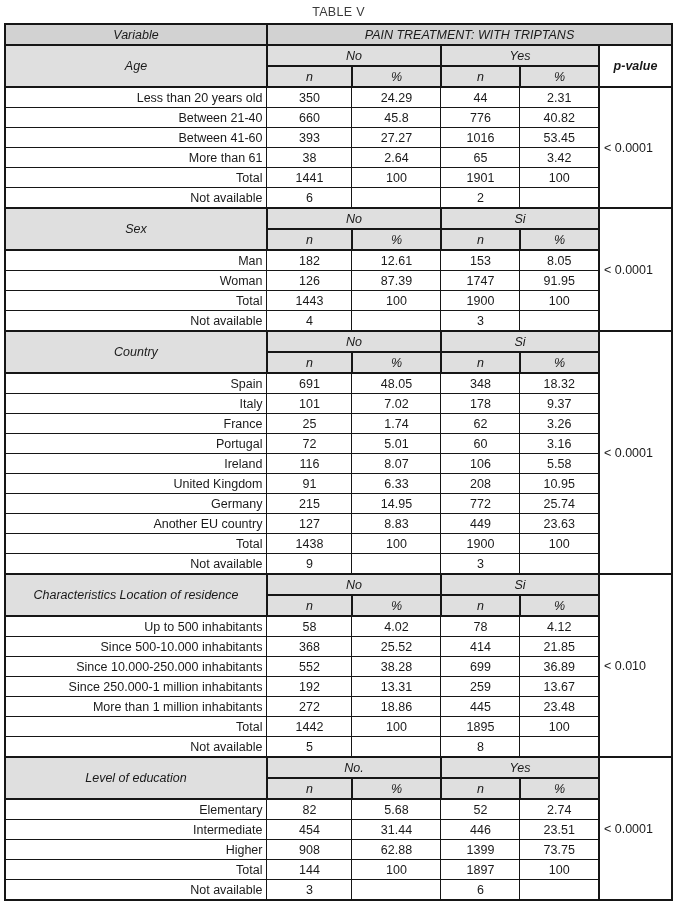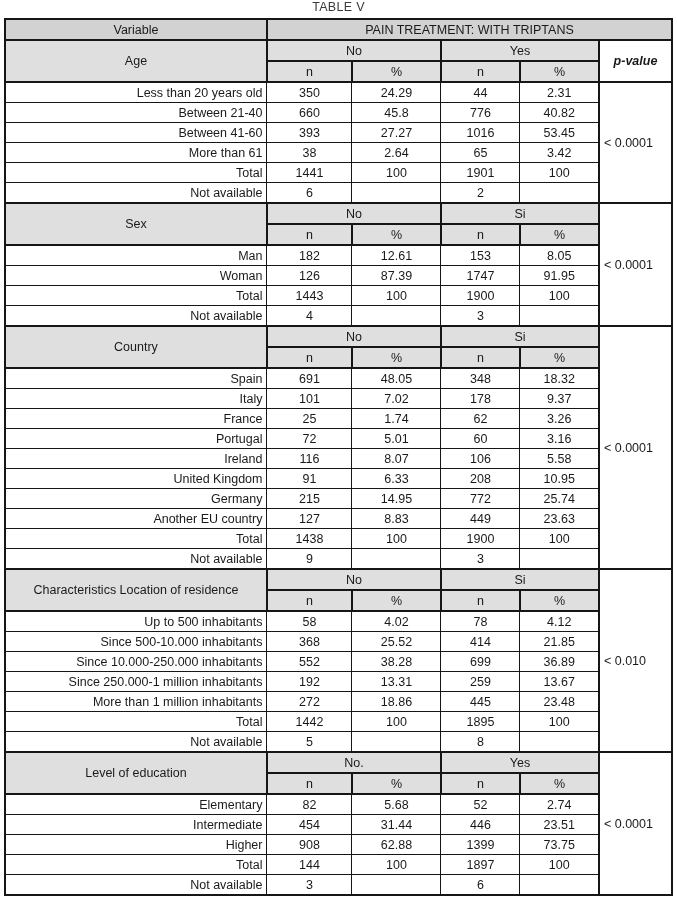--- a/index.html
+++ b/index.html
@@ -12,20 +12,21 @@
     color: #1a1a1a;
     -webkit-font-smoothing: antialiased;
   }
   .page {
     width: 677px;
     height: 910px;
     overflow: hidden;
   }
   .title-block {
     text-align: center;
+    padding-top: 5px;
     font-size: 12.5px;
     line-height: 14px;
     color: #3a3a3a;
     letter-spacing: 0.3px;
     font-weight: 500;
   }
   table.main {
     border-collapse: collapse;
     table-layout: fixed;
     width: 667px;
@@ -36,20 +37,21 @@
     border: 1px solid #161616;
     font-size: 12.5px;
     height: 19px;
     padding: 0 4px;
     vertical-align: middle;
     overflow: hidden;
     white-space: nowrap;
   }
   td.hdr {
     background: #dfdfdf;
+    font-style: italic;
     text-align: center;
     border-width: 2px;
   }
   td.top {
     background: #d2d2d2;
   }
   td.phdr {
     background: #ffffff;
     font-style: italic;
     text-align: center;

